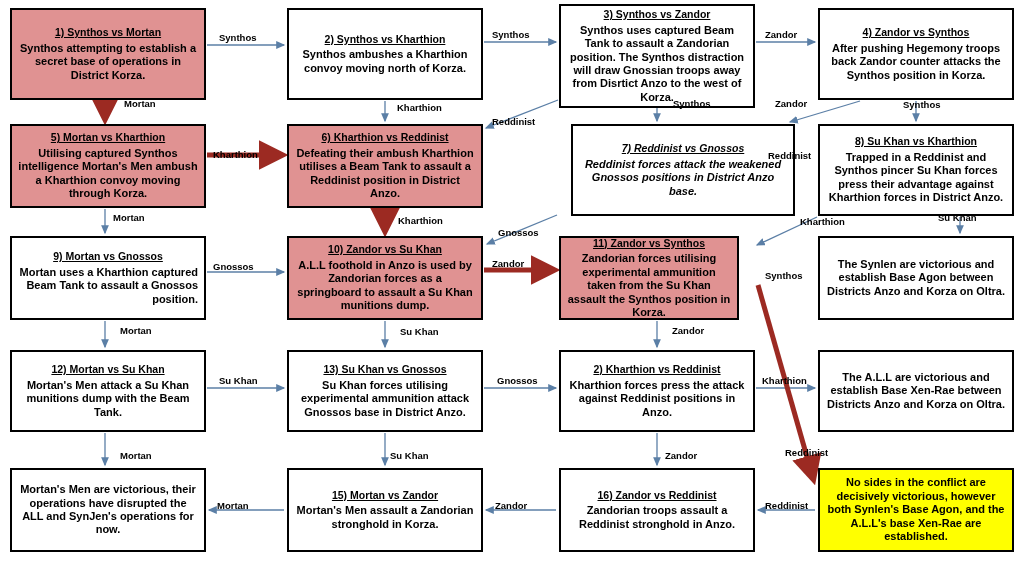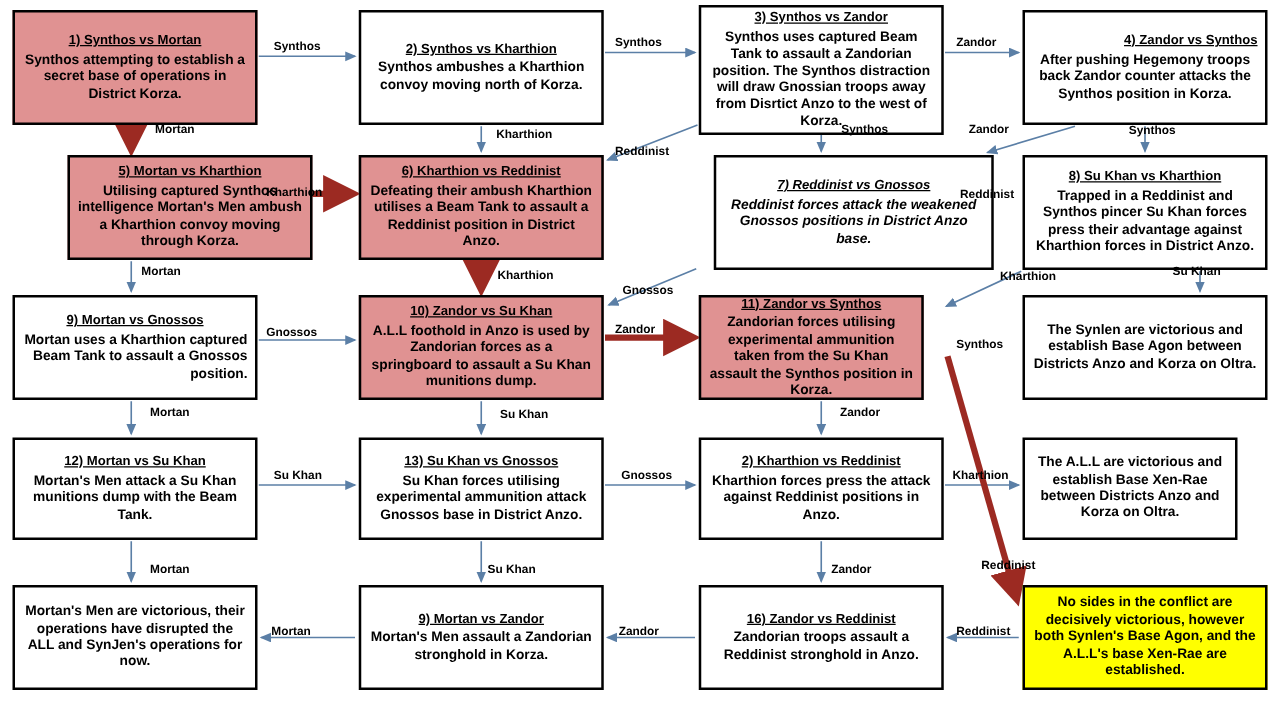--- a/index.html
+++ b/index.html
@@ -120,25 +120,25 @@
         <div class="body">Synthos attempting to establish a secret base of operations in District Korza.</div>
       </div>
       <div class="node plain" style="left: 287px; top: 8px; width: 196px; height: 92px;">
         <div class="title">2) Synthos vs Kharthion</div>
         <div class="body">Synthos ambushes a Kharthion convoy moving north of Korza.</div>
       </div>
       <div class="node plain" style="left: 559px; top: 4px; width: 196px; height: 104px;">
         <div class="title">3) Synthos vs Zandor</div>
         <div class="body">Synthos uses captured Beam Tank to assault a Zandorian position. The Synthos distraction will draw Gnossian troops away from Disrtict Anzo to the west of Korza.</div>
       </div>
-      <div class="node plain" style="left: 818px; top: 8px; width: 196px; height: 92px; align-items: flex-end;">
+      <div class="node plain" style="left: 818px; top: 8px; width: 196px; height: 92px;">
         <div class="title">4) Zandor vs Synthos</div>
         <div class="body">After pushing Hegemony troops back Zandor counter attacks the Synthos position in Korza.</div>
       </div>
-      <div class="node pink" style="left: 10px; top: 124px; width: 196px; height: 84px; margin-left: 44px;">
+      <div class="node pink" style="left: 10px; top: 124px; width: 196px; height: 84px;">
         <div class="title">5) Mortan vs Kharthion</div>
         <div class="body">Utilising captured Synthos intelligence Mortan's Men ambush a Kharthion convoy moving through Korza.</div>
       </div>
       <div class="node pink" style="left: 287px; top: 124px; width: 196px; height: 84px;">
         <div class="title">6) Kharthion vs Reddinist</div>
         <div class="body">Defeating their ambush Kharthion utilises a Beam Tank to assault a Reddinist position in District Anzo.</div>
       </div>
       <div class="node plain" style="left: 571px; top: 124px; width: 224px; height: 92px; font-style: italic;">
         <div class="title">7) Reddinist vs Gnossos</div>
         <div class="body">Reddinist forces attack the weakened Gnossos positions in District Anzo base.</div>
@@ -167,28 +167,28 @@
         <div class="body">Mortan's Men attack a Su Khan munitions dump with the Beam Tank.</div>
       </div>
       <div class="node plain" style="left: 287px; top: 350px; width: 196px; height: 82px;">
         <div class="title">13) Su Khan vs Gnossos</div>
         <div class="body">Su Khan forces utilising experimental ammunition attack Gnossos base in District Anzo.</div>
       </div>
       <div class="node plain" style="left: 559px; top: 350px; width: 196px; height: 82px;">
         <div class="title">2) Kharthion vs Reddinist</div>
         <div class="body">Kharthion forces press the attack against Reddinist positions in Anzo.</div>
       </div>
-      <div class="node plain" style="left: 818px; top: 350px; width: 172px; height: 82px;">
+      <div class="node plain" style="left: 818px; top: 350px; width: 196px; height: 82px;">
         <div class="body">The A.L.L are victorious and establish Base Xen-Rae between Districts Anzo and Korza on Oltra.</div>
       </div>
       <div class="node plain" style="left: 10px; top: 468px; width: 196px; height: 84px;">
         <div class="body">Mortan's Men are victorious, their operations have disrupted the ALL and SynJen's operations for now.</div>
       </div>
       <div class="node plain" style="left: 287px; top: 468px; width: 196px; height: 84px;">
-        <div class="title">9) Mortan vs Zandor</div>
+        <div class="title">15) Mortan vs Zandor</div>
         <div class="body">Mortan's Men assault a Zandorian stronghold in Korza.</div>
       </div>
       <div class="node plain" style="left: 559px; top: 468px; width: 196px; height: 84px;">
         <div class="title">16) Zandor vs Reddinist</div>
         <div class="body">Zandorian troops assault a Reddinist stronghold in Anzo.</div>
       </div>
       <div class="node yellow" style="left: 818px; top: 468px; width: 196px; height: 84px;">
         <div class="body">No sides in the conflict are decisively victorious, however both Synlen's Base Agon, and the A.L.L's base Xen-Rae are established.</div>
       </div>
     </div>

